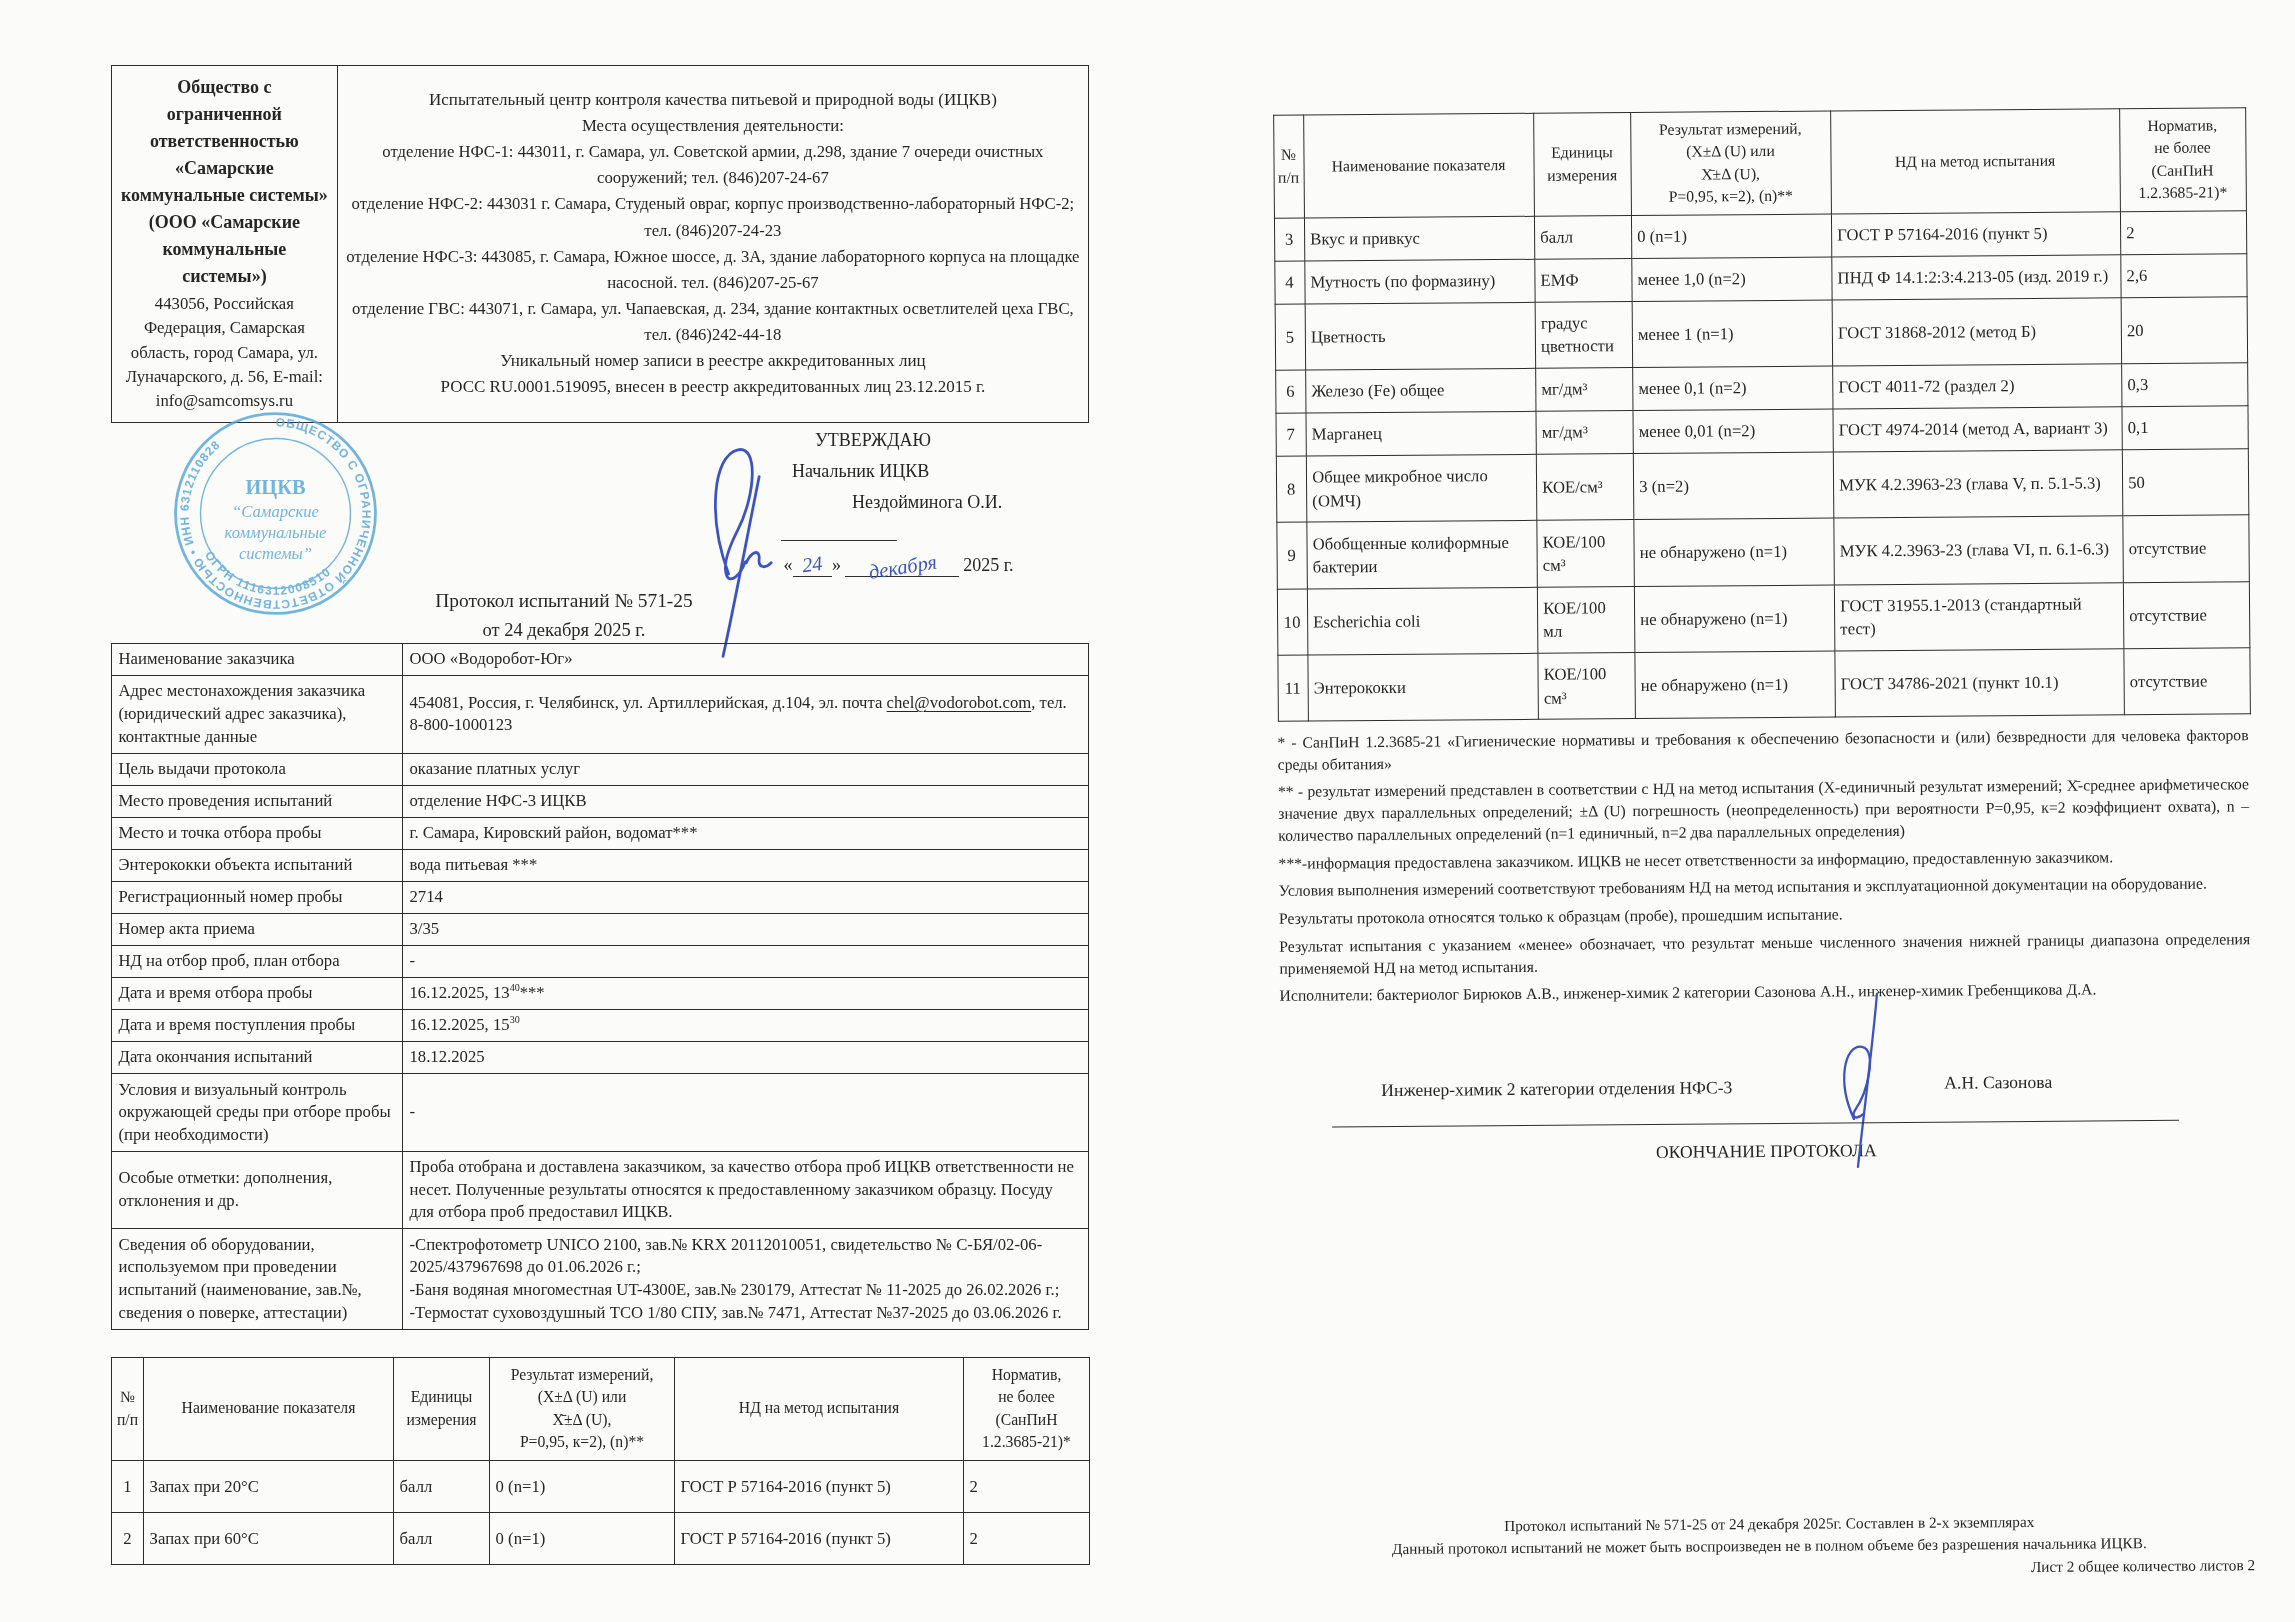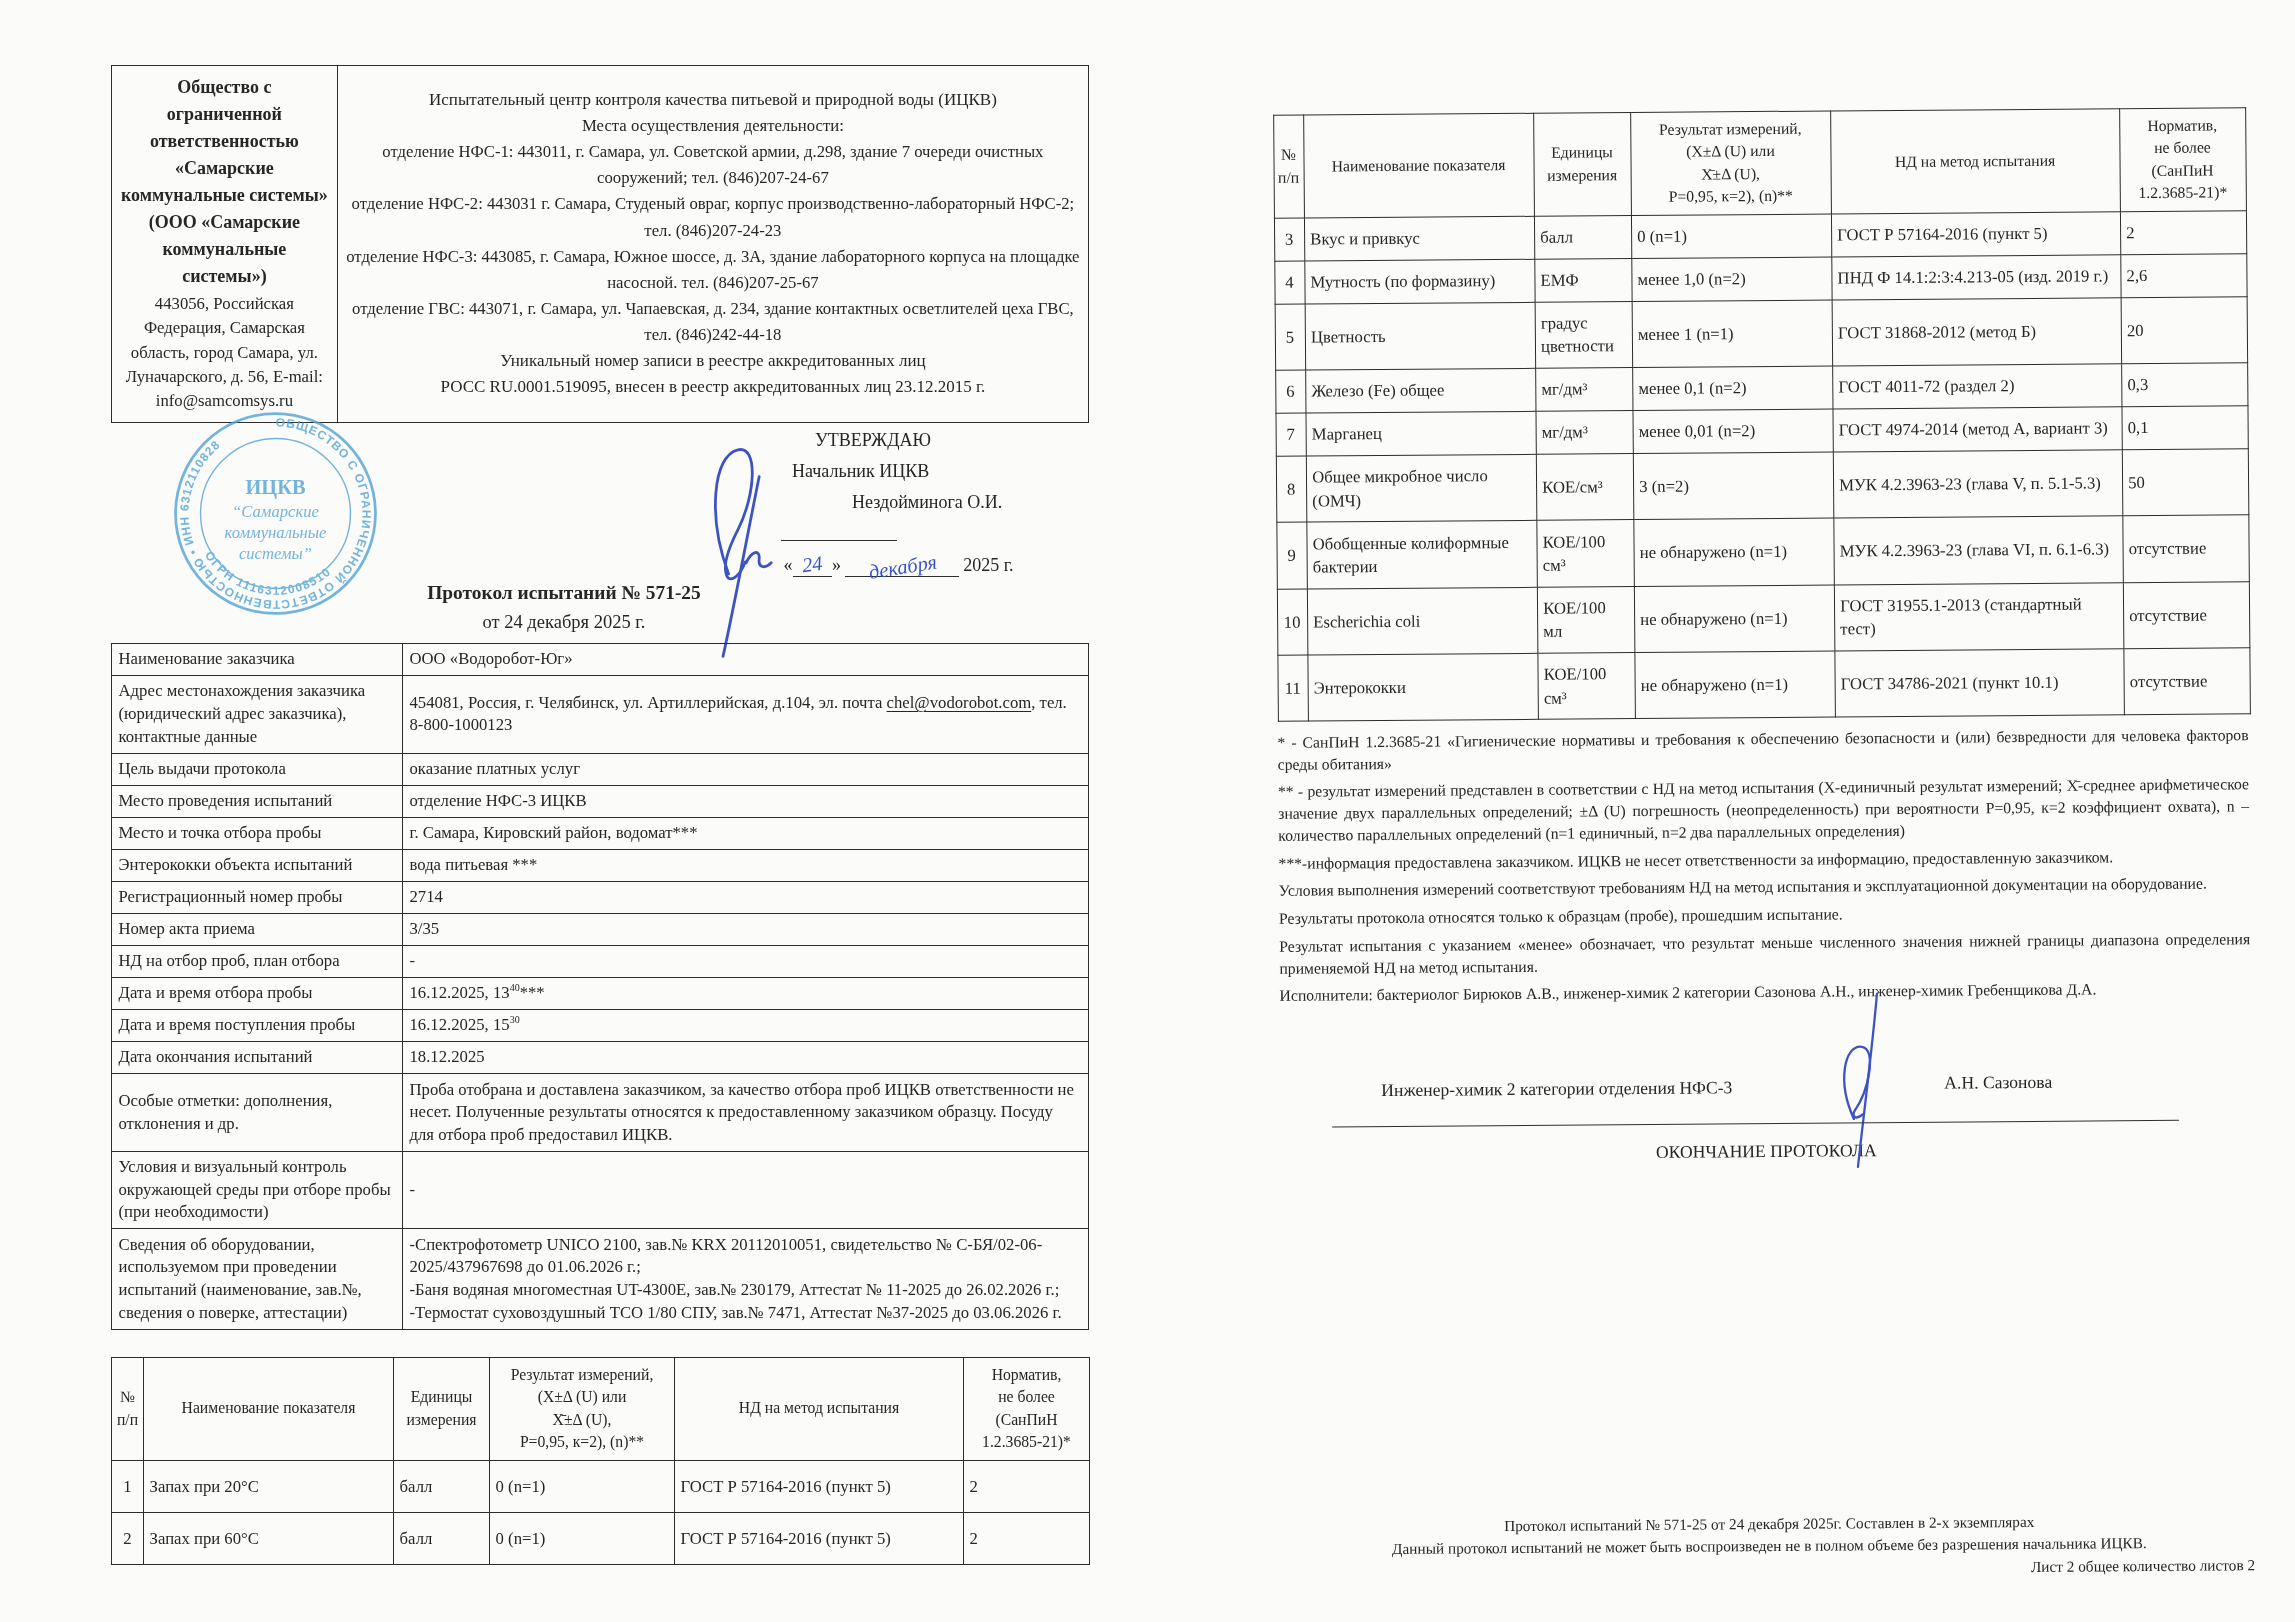--- a/index.html
+++ b/index.html
@@ -38,21 +38,21 @@
   .ap-date{margin-left:6.5px;white-space:nowrap;}
   .dl{display:inline-block;border-bottom:1.9px solid #2e2e2e;min-width:32px;text-align:center;padding:0 3.7px 1.9px 3.7px;}
   .dl2{min-width:106px;}
   .hand{color:#3d54c0;font-style:italic;font-size:20.4px;display:inline-block;transform:rotate(-7deg);}
   .hand2{transform:rotate(-9deg) translateY(2.8px);}
   #sig1{position:absolute;left:562px;top:356px;width:176px;height:241px;pointer-events:none;}
   #sig2{position:absolute;left:532px;top:-56px;width:102px;height:194px;pointer-events:none;}
 
   
   #titleblk{position:absolute;top:517px;left:-36px;width:978px;text-align:center;}
-  .t1{font-weight:bold;font-size:19.4px;}
+  .t1{font-weight:normal;font-size:19.4px;margin-top:8px;}
   .t2{font-size:18.5px;margin-top:8px;}
 
   
   #flow1{position:absolute;top:570px;left:0;width:978px;}
   .details{width:978px;table-layout:fixed;border:1.9px solid #2c2c2c;margin-top:8px;}
   .details td{border-top:1.9px solid #2c2c2c;border-bottom:1.9px solid #2c2c2c;border-left:1.4px solid #2c2c2c;border-right:1.4px solid #2c2c2c;
     font-size:16.7px;line-height:1.36;padding:4.2px 6.5px;vertical-align:middle;white-space:pre-line;}
   .details td.lab{width:291px;}
   sup{font-size:60%;vertical-align:super;line-height:0;}
   .u{text-decoration:underline;text-underline-offset:3.2px;}
@@ -203,26 +203,26 @@
           </tr>
           <tr>
             <td class="lab">Дата и время поступления пробы</td>
             <td class="val">16.12.2025, 15<sup>30</sup></td>
           </tr>
           <tr>
             <td class="lab">Дата окончания испытаний</td>
             <td class="val">18.12.2025</td>
           </tr>
           <tr>
+            <td class="lab">Условия и визуальный контроль окружающей среды при отборе пробы (при необходимости)</td>
+            <td class="val">-</td>
+          </tr>
+          <tr>
             <td class="lab">Особые отметки: дополнения, отклонения и др.</td>
             <td class="val">Проба отобрана и доставлена заказчиком, за качество отбора проб ИЦКВ ответственности не несет. Полученные результаты относятся к предоставленному заказчиком образцу. Посуду для отбора проб предоставил ИЦКВ.</td>
-          </tr>
-          <tr>
-            <td class="lab">Условия и визуальный контроль окружающей среды при отборе пробы (при необходимости)</td>
-            <td class="val">-</td>
           </tr>
           <tr>
             <td class="lab">Сведения об оборудовании, используемом при проведении испытаний (наименование, зав.№, сведения о поверке, аттестации)</td>
             <td class="val">-Спектрофотометр UNICO 2100, зав.№ KRX 20112010051, свидетельство № С-БЯ/02-06-2025/437967698 до 01.06.2026 г.;
 -Баня водяная многоместная UT-4300E, зав.№ 230179,  Аттестат № 11-2025 до 26.02.2026 г.;
 -Термостат суховоздушный ТСО 1/80 СПУ, зав.№ 7471, Аттестат №37-2025 до 03.06.2026 г.</td>
           </tr>
         </tbody>
     </table>
 

